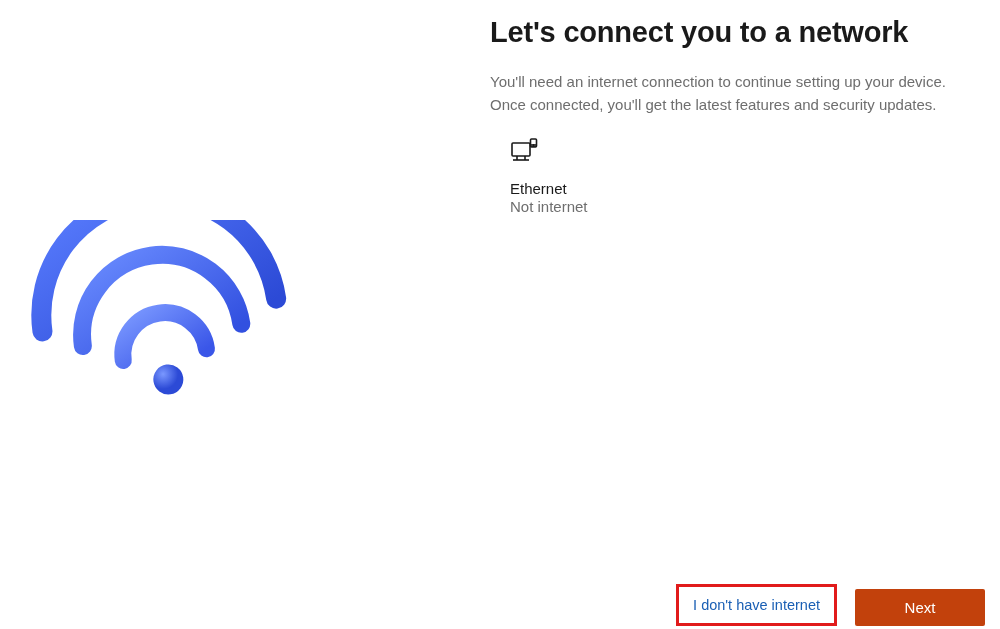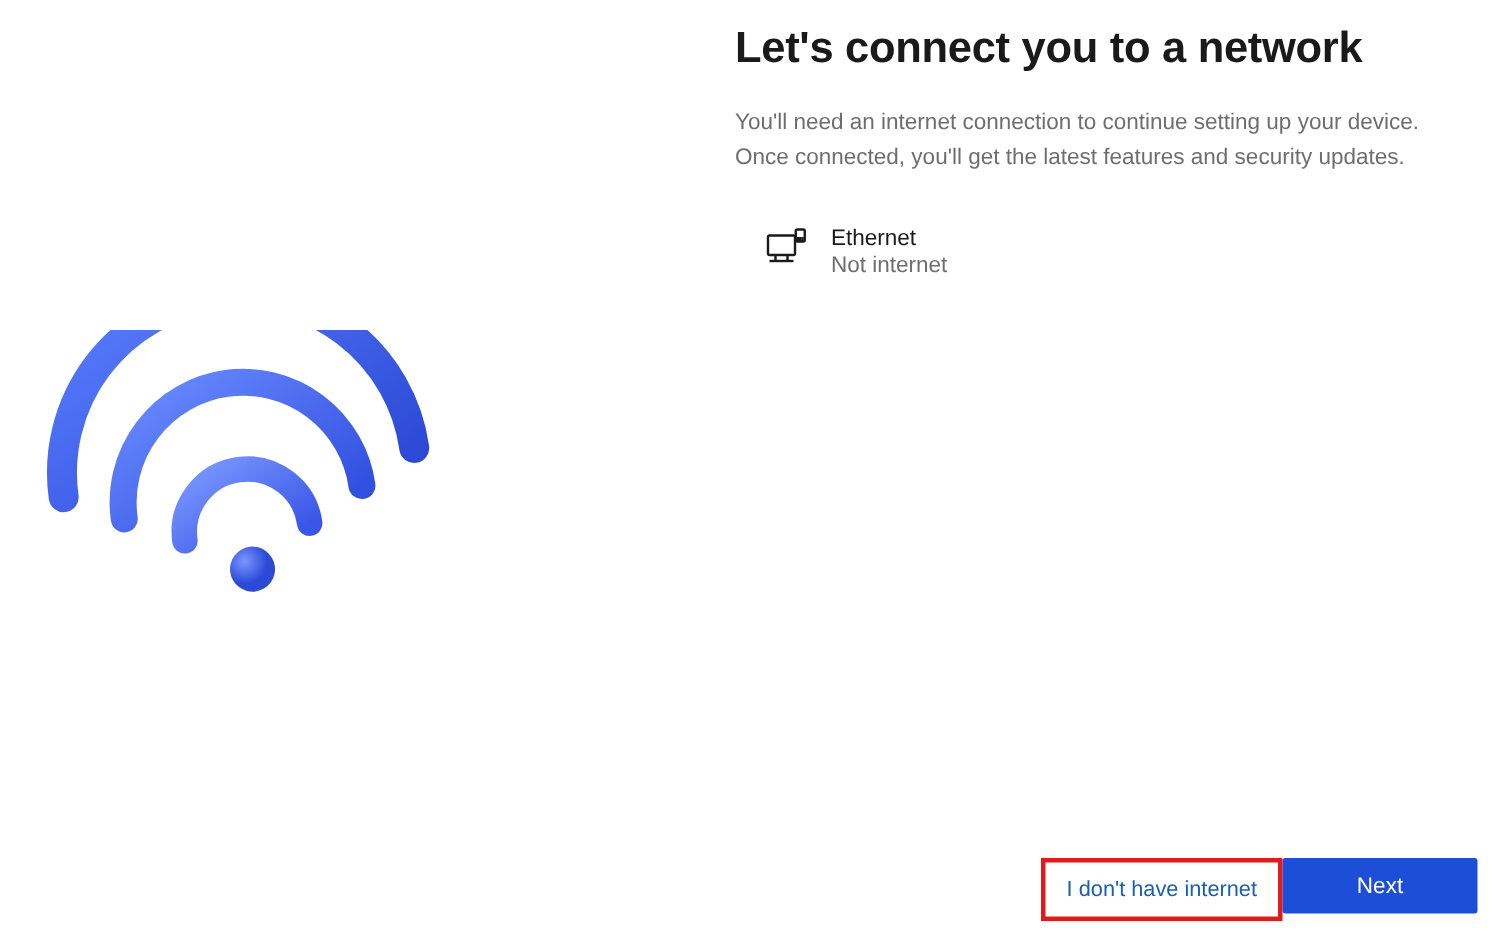--- a/index.html
+++ b/index.html
@@ -36,29 +36,30 @@
       font-size: 29px;
       font-weight: 600;
       color: #1a1a1a;
       margin-bottom: 22px;
       letter-spacing: -0.2px;
     }
     .page-description {
       font-size: 15px;
       line-height: 1.5;
       color: #6e6e6e;
-      margin-bottom: 28px;
+      margin-bottom: 14px;
       max-width: 460px;
     }
     .network-item {
       display: flex;
       align-items: flex-start;
       gap: 16px;
       padding: 6px 0 6px 20px;
       cursor: pointer;
+      flex-direction: column;
     }
     .ethernet-icon {
       width: 28px;
       height: 28px;
       flex-shrink: 0;
     }
     .network-info {
       display: flex;
       flex-direction: column;
       gap: 1px;
@@ -66,43 +67,44 @@
     .network-name {
       font-size: 15px;
       color: #1a1a1a;
     }
     .network-status {
       font-size: 15px;
       color: #6e6e6e;
     }
     .footer {
       position: absolute;
-      bottom: 15px;
+      bottom: 3px;
       right: 15px;
       display: flex;
-      align-items: flex-start;
+      gap: 18px;
+      align-items: flex-end;
     }
     .btn {
       font-family: inherit;
       font-size: 15px;
       padding: 10px 20px;
       border: none;
       cursor: pointer;
       min-width: 120px;
     }
     .btn-link {
       background: transparent;
       color: #1a5fb4;
       font-size: 14.5px;
       border: 3px solid #e11b1b;
       padding: 10px 14px;
       min-width: auto;
     }
     .btn-next {
-      background: #1d4ed8;
+      background: #c2410c;
       color: #ffffff;
       min-width: 130px;
       border-radius: 2px;
     }
   </style>
 </head>
 <body>
 
 <div class="layout">
   <div class="left-panel">

